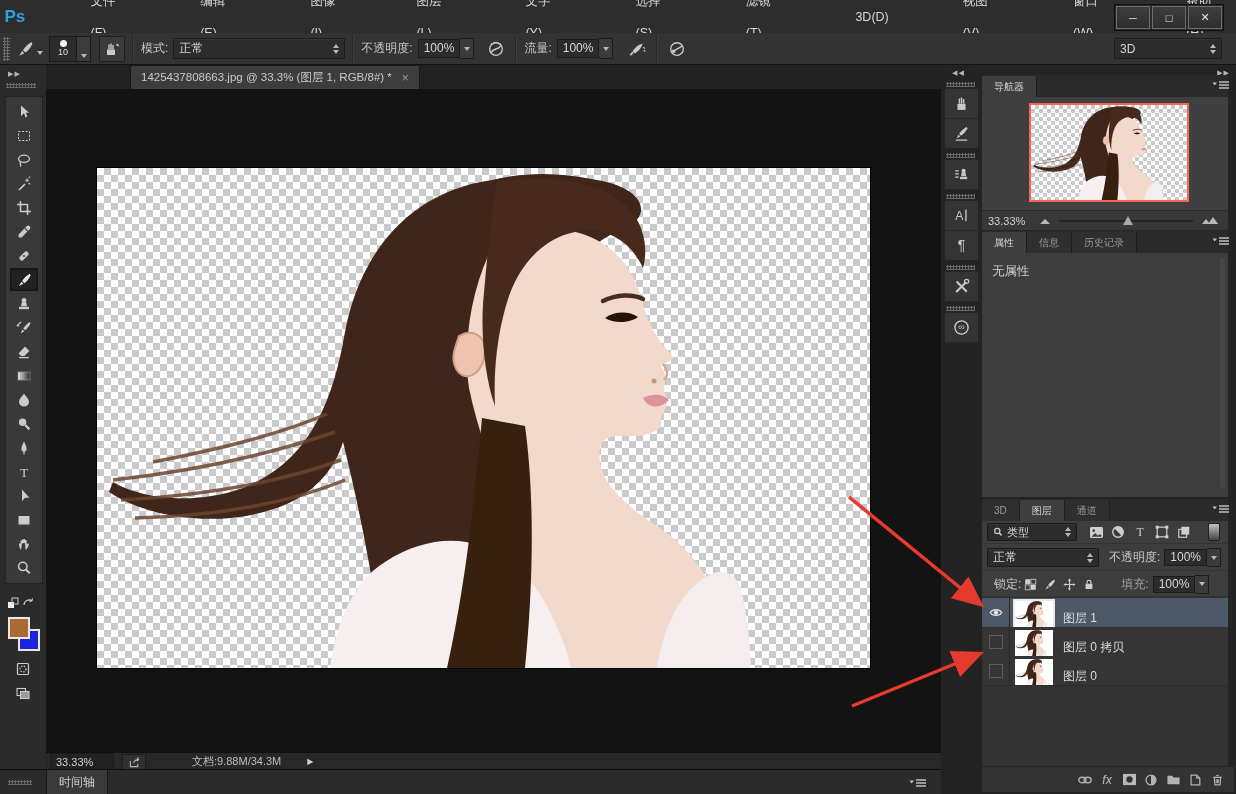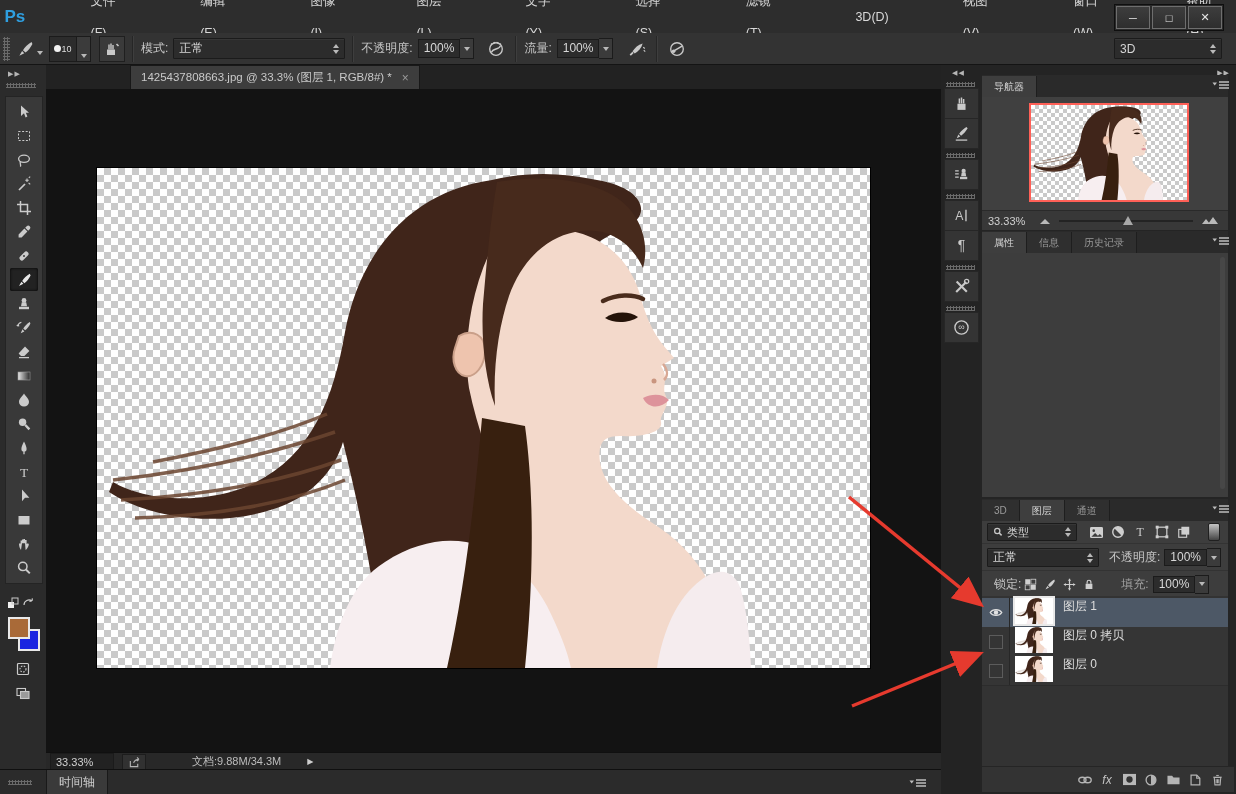--- a/index.html
+++ b/index.html
@@ -46,21 +46,21 @@
   .strip-cell{position:absolute;left:3px;width:33px;height:29px;background:#343434;border:1px solid #262626;display:flex;align-items:center;justify-content:center;color:#c9c9c9;}
   
   #paneldock{left:980px;top:65px;width:256px;height:729px;background:#242424;}
   .panel-tabs{position:absolute;left:2px;width:246px;height:22px;background:#2a2a2a;display:flex;align-items:flex-end;}
   .ptab{height:21px;line-height:21px;padding:0 12px;color:#9a9a9a;background:#2f2f2f;border-right:1px solid #1e1e1e;font-size:10px;}
   .ptab.active{background:#3e3e3e;color:#d6d6d6;}
   .pmenu{position:absolute;right:6px;top:6px;width:18px;height:10px;color:#bdbdbd;}
   .panel-body{position:absolute;left:2px;width:246px;background:#3e3e3e;}
   .mini-field{background:#2b2b2b;border:1px solid #1b1b1b;height:16px;line-height:16px;padding:0 5px;color:#d0d0d0;font-size:11px;}
   
-  .lrow{position:absolute;left:2px;width:246px;height:29px;display:flex;align-items:flex-start;border-bottom:1px solid #2c2c2c;background:#353535;}
+  .lrow{position:absolute;left:2px;width:246px;height:29px;display:flex;align-items:flex-end;border-bottom:1px solid #2c2c2c;background:#353535;}
   .lrow.sel{background:#4d5866;}
   .eyecell{width:27px;height:29px;border-right:1px solid #272727;display:flex;align-items:center;justify-content:center;}
   .eyebox{width:12px;height:12px;border:1px solid #5c5c5c;background:transparent;}
   .lthumb{width:38px;height:26px;margin-left:5px;position:relative;overflow:hidden;background:#fff;}
   .lthumb.selbd{outline:2px solid #e9e9e9;}
   .lname{margin-left:10px;color:#dcdcdc;font-size:12px;}
   .bbar-icon{width:22px;height:18px;display:flex;align-items:center;justify-content:center;color:#b4b4b4;}
   
   #arrows{left:0;top:0;width:1236px;height:794px;pointer-events:none;z-index:60;}
 </style>
@@ -130,21 +130,21 @@
 
 <div class="abs" id="optionsbar">
   <div class="grip-v"></div>
   <div class="ob-icon">
     <svg width="18" height="18" viewBox="0 0 16 16">
         <path d="M13.8,1.8 C10.8,3.4 7.6,6.6 6.2,9 L8.4,11.2 C10.8,9.8 13,6.6 14.6,3.6 Z M5.4,9.8 L3,14 L7.4,11.8 Z" fill="currentColor"></path>
       </svg>
   </div>
   <div class="tri-dn" style="margin:8px 6px 0 0;"></div>
   <div style="display:flex;align-items:stretch;border:1px solid #1b1b1b;background:#2c2c2c;height:24px;">
-    <div style="width:26px;display:flex;flex-direction:row;align-items:center;justify-content:center;color:#ddd;">
+    <div style="width:26px;display:flex;flex-direction:column;align-items:center;justify-content:center;color:#ddd;">
       <div style="width:7px;height:7px;border-radius:50%;background:#f2f2f2;"></div>
       <div style="font-size:9px;line-height:9px;margin-top:1px;">10</div>
     </div>
     <div style="width:13px;background:#3b3b3b;border-left:1px solid #1b1b1b;display:flex;align-items:flex-end;justify-content:center;padding-bottom:3px;">
         <div class="tri-dn"></div>
       </div>
   </div>
   <div class="ob-icon" style="margin-left:8px;border:1px solid #1f1f1f;background:#3a3a3a;height:24px;">
     <svg width="16" height="16" viewBox="0 0 16 16">
         <rect x="3" y="8.5" width="8" height="5.5" fill="currentColor"></rect>
@@ -472,20 +472,21 @@
 
   <div class="panel-tabs" style="top:166px;">
     <div class="ptab active">属性</div>
     <div class="ptab">信息</div>
     <div class="ptab">历史记录</div>
   </div>
   <svg class="pmenu" style="top:171px;" width="18" height="10">
       <use href="#pmenu-sym"></use>
     </svg>
   <div class="panel-body" style="top:188px;height:244px;background:#3d3d3d;">
+    <div style="padding:10px 10px;color:#cccccc;font-size:12.5px;">无属性</div>
     <div class="abs" style="right:3px;top:4px;width:5px;height:232px;background:#474747;border-radius:3px;"></div>
   </div>
 
   <div class="panel-tabs" style="top:434px;">
     <div class="ptab">3D</div>
     <div class="ptab active">图层</div>
     <div class="ptab">通道</div>
   </div>
   <svg class="pmenu" style="top:439px;" width="18" height="10">
       <use href="#pmenu-sym"></use>

